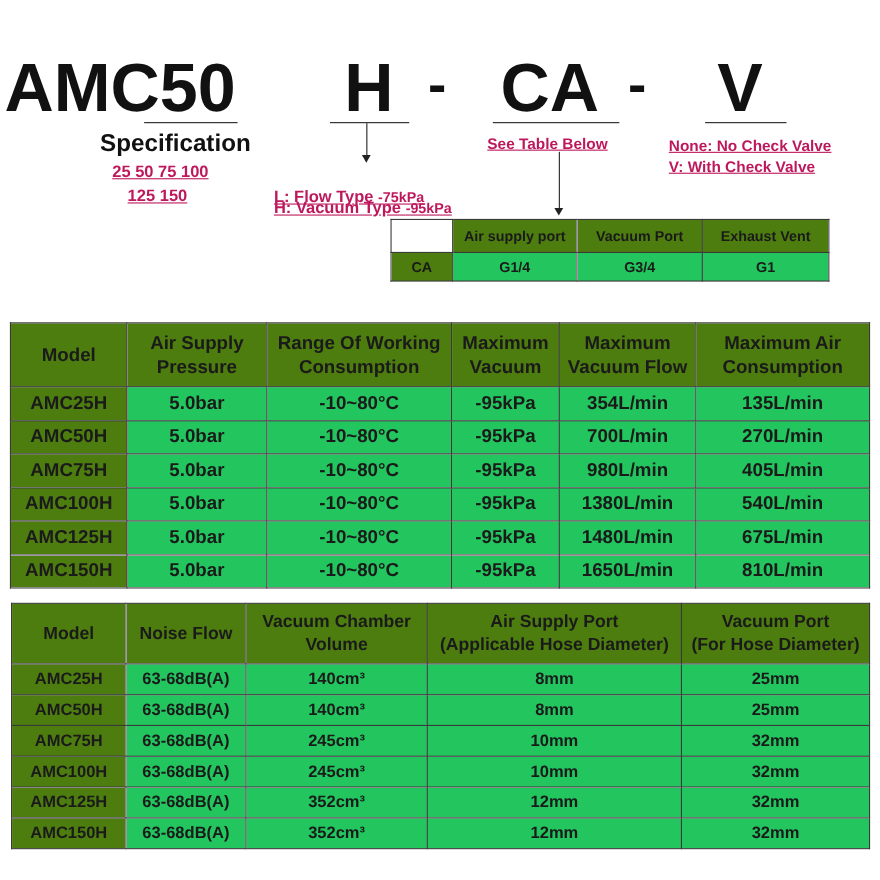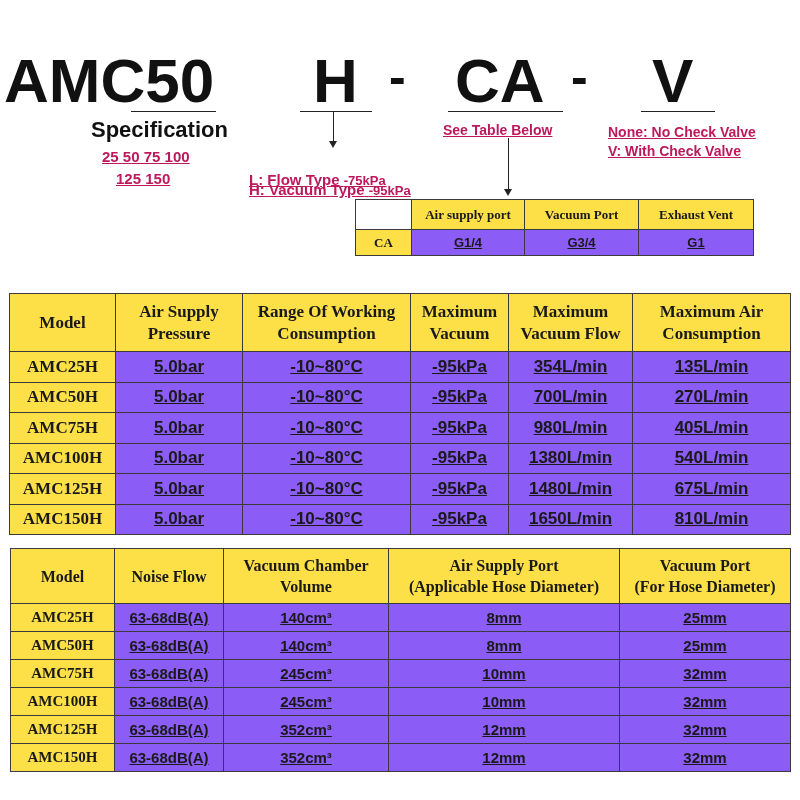--- a/index.html
+++ b/index.html
@@ -11,22 +11,22 @@
   .spec-title { font-weight:bold; font-size:22px; }
   .txt { font-weight:bold; font-size:15px; color:#be185d;text-decoration:underline; }
   .txt-s { font-weight:bold; font-size:13px; }
   .vline { position:absolute; width:1px; background:#222; }
   .arrowhead { position:absolute; width:0; height:0;
                border-left:4px solid transparent; border-right:4px solid transparent;
                border-top:7px solid #222; }
   table { border-collapse:collapse; position:absolute; table-layout:fixed; }
   td, th { border:1.5px solid #3a3a3a; text-align:center; vertical-align:middle;
            font-weight:bold; padding:0; color:#1a1a1a; overflow:hidden; white-space:nowrap; }
-  .hdr { background:#fde047;font-family:Liberation Serif, serif; }
-  .val { background:#8b5cf6;text-decoration:underline; }
+  .hdr { background:#4d7c0f; }
+  .val { background:#22c55e; }
   .blank { background:#ffffff; }
   #t1 td { font-size:13px; height:25px; }
   #t2 th { font-size:17px; line-height:22px; height:57px; }
   #t2 td { font-size:17px; height:29.5px; }
   #t3 th { font-size:16px; line-height:21px; height:54px; }
   #t3 td { font-size:15px; height:27px; }
 </style>
 </head>
 <body>
 

